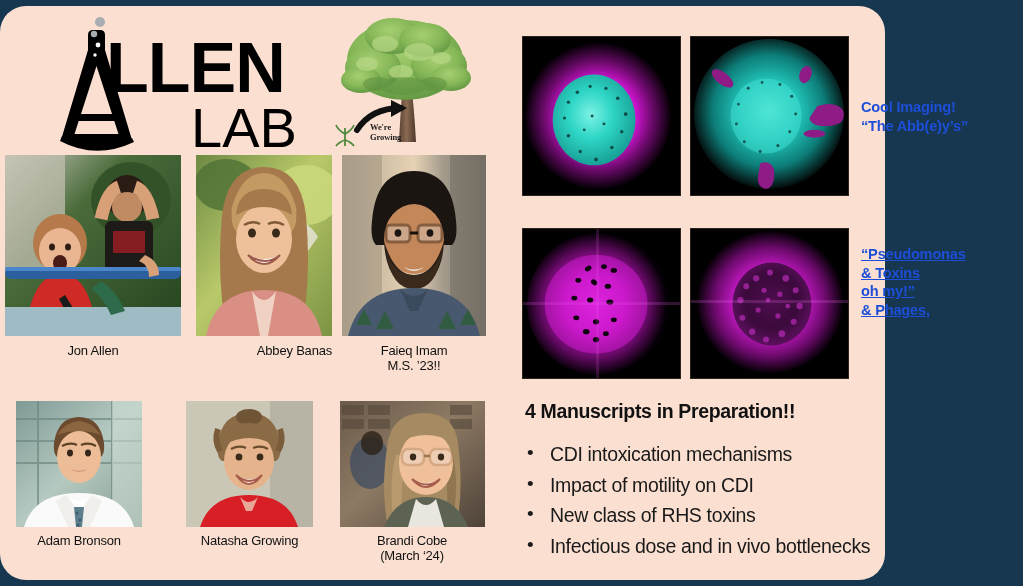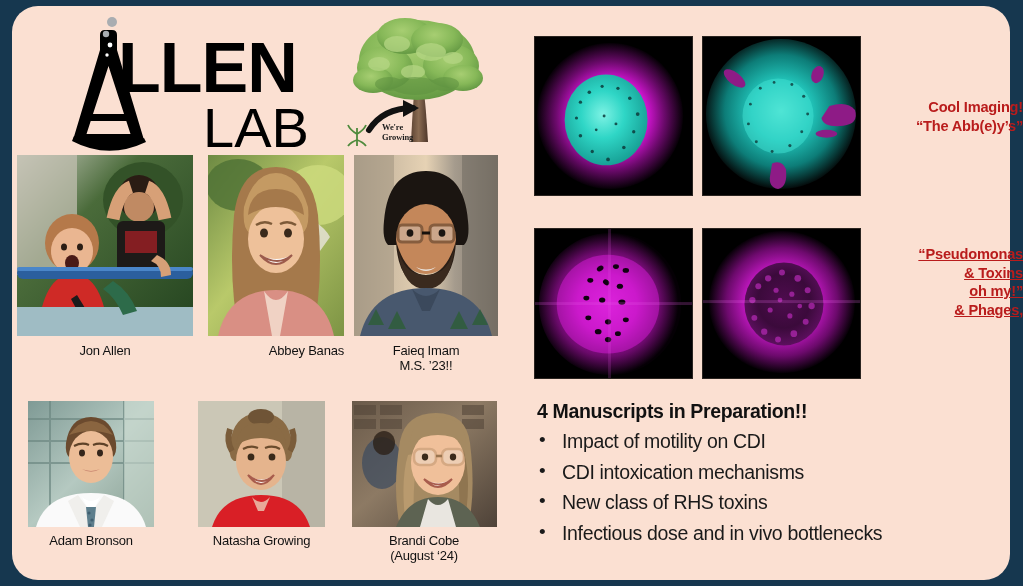--- a/index.html
+++ b/index.html
@@ -9,22 +9,22 @@
     font-family: "Liberation Sans", sans-serif;
     overflow: hidden;
   }
   #slide {
     position: absolute; left: 0; top: 0;
     width: 1023px; height: 586px;
     background: #16374f;
   }
   #card {
     position: absolute;
-    left: 12px; top: 6px;
-    width: 998px; height: 574px;
+    left: 0; top: 6px;
+    width: 885px; height: 574px;
     background: #fbe0d2;
     border-radius: 26px;
   }
 
   
   #logo-area { position: absolute; left: 0px; top: 0px; width: 512px; height: 155px; }
 
   #allen-logo { position: absolute; left: 58px; top: 8px; width: 240px; height: 145px; }
   #allen-logo svg { display: block; }
 
@@ -64,33 +64,32 @@
     position: absolute;
     background: #000000;
     overflow: hidden;
     border: 1px solid #2a2420;
   }
 
   .side-caption {
     position: absolute;
     font-size: 14.6px;
     font-weight: 700;
-    color: #b91c1c;
+    color: #1d4ed8;
     line-height: 1.28;
     letter-spacing: -0.2px;
-    text-align: right;
   }
 
   #manuscripts { position: absolute; left: 525px; top: 394px; width: 480px; }
   #manuscripts h2 {
     font-size: 19.5px;
     font-weight: 700;
     color: #111111;
     letter-spacing: -0.35px;
-    margin-bottom: 3px;
+    margin-bottom: 16px;
   }
   #manuscripts ul { list-style: none; }
   #manuscripts li {
     font-size: 19.5px;
     color: #1a1a1a;
     letter-spacing: -0.35px;
     line-height: 1.57;
     padding-left: 25px;
     position: relative;
     white-space: nowrap;
@@ -423,21 +422,21 @@
         <ellipse cx="101" cy="56" rx="3.2" ry="3.4" fill="#3a2a1a"></ellipse>
         <path d="M72 78 q14 14 28 0 q-14 8 -28 0 z" fill="#ffffff"></path>
         <path d="M72 78 q14 16 28 0 q-13 11 -28 0 z" fill="none" stroke="#a85c4c" stroke-width="2"></path>
 
         <path d="M44 126 q12 -30 42 -30 q30 0 42 30 z" fill="#5d6352"></path>
         <path d="M76 98 q10 12 20 0 l8 28 h-36 z" fill="#e9e6e0"></path>
       </svg>
     </div>
     <div class="name" style="left:332px; top:527px; width:160px;">
       <div>Brandi Cobe</div>
-      <div>(August ‘24)</div>
+      <div>(March ‘24)</div>
     </div>
 
     <div class="micro" style="left:522px; top:30px; width:159px; height:160px;">
       <svg class="inner" viewBox="0 0 159 160" preserveAspectRatio="none">
         <defs>
           <radialGradient id="m1ring" cx="50%" cy="50%" r="50%">
             <stop offset="0%" stop-color="#e627e6"></stop>
             <stop offset="52%" stop-color="#cc14cc"></stop>
             <stop offset="74%" stop-color="#6d0a6d"></stop>
             <stop offset="100%" stop-color="#060006"></stop>
@@ -592,21 +591,21 @@
     <div class="side-caption" style="left:861px; top:239px; width:150px;text-decoration:underline;">
       <div>“Pseudomonas</div>
       <div>&amp; Toxins</div>
       <div>oh my!”</div>
       <div>&amp; Phages,</div>
     </div>
 
     <div id="manuscripts">
       <h2>4 Manuscripts in Preparation!!</h2>
       <ul>
+        <li>CDI intoxication mechanisms</li>
         <li>Impact of motility on CDI</li>
-        <li>CDI intoxication mechanisms</li>
         <li>New class of RHS toxins</li>
         <li>Infectious dose and in vivo bottlenecks</li>
       </ul>
     </div>
 
   </div>
 </div>
 
 </body></html>

